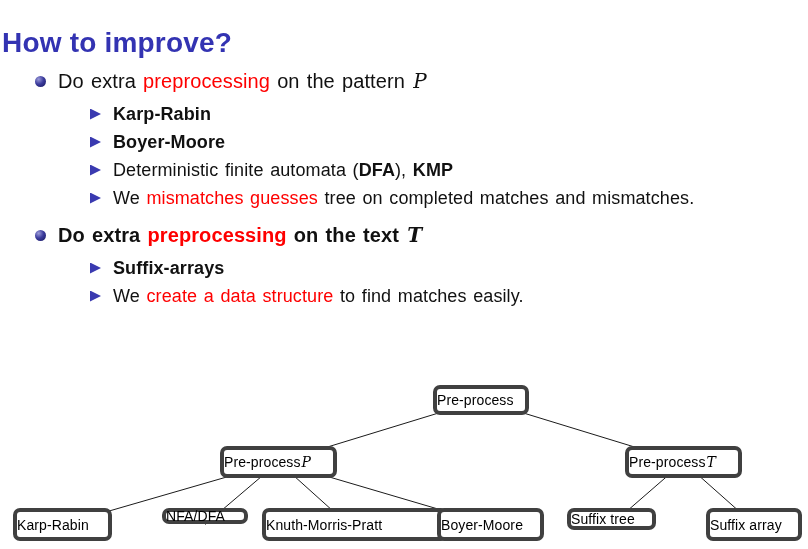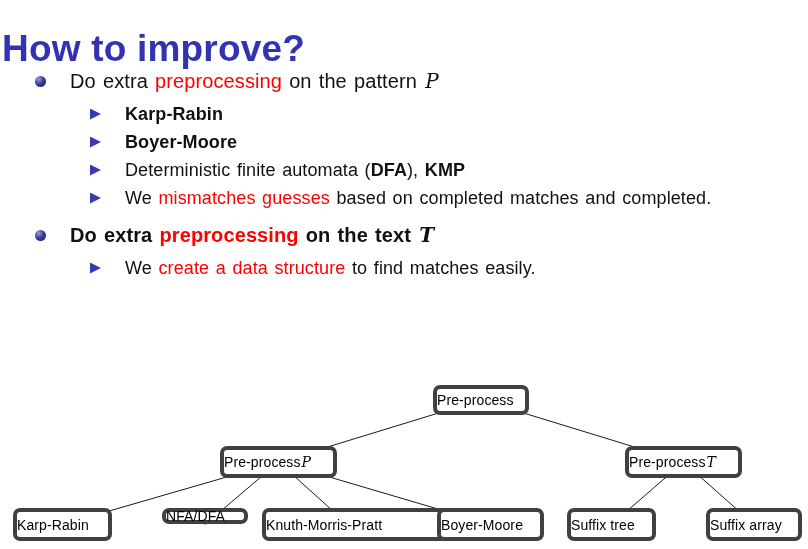--- a/index.html
+++ b/index.html
@@ -7,27 +7,27 @@
     position:relative;
     width:808px;height:549px;
     background:#ffffff;
     overflow:hidden;
     font-family:"Liberation Sans",sans-serif;
     color:#111111;
   }
   
   .slide-title{
     position:absolute;left:2px;top:7px;
-    font-size:37px;line-height:34px;
+    font-size:28px;line-height:34px;
     color:var(--title-color,#3333b2);
     letter-spacing:0.2px;
   }
   
   .content{position:absolute;left:0;top:58px;right:0;}
-  .row{display:flex;align-items:center;letter-spacing:0.1px;word-spacing:1.5px;gap:12px;}
+  .row{display:flex;align-items:center;letter-spacing:0.1px;word-spacing:1.5px;}
   .row.l1{margin-left:35px;font-size:20px;line-height:30px;}
   .row.l2{margin-left:90px;font-size:18px;line-height:28px;}
   .row.l1:first-child{margin-top:8px;}
   .row.l1 + .row.l2{margin-top:4px;}
   .row.l2 + .row.l1{margin-top:8px;font-weight:bold;}
   .ball{
     flex:0 0 auto;width:11px;height:11px;border-radius:50%;
     margin-right:12px;
     background:radial-gradient(circle at 33% 30%, #9a9ad8 0%, #3d3d9e 45%, #13135a 100%);
   }
@@ -68,25 +68,29 @@
       <div class="row l2">
         <span class="tri"></span>
         <span><span class="seg-bold">Boyer-Moore</span></span>
       </div>
       <div class="row l2">
         <span class="tri"></span>
         <span><span>Deterministic finite automata (</span><span class="seg-bold">DFA</span><span>), </span><span class="seg-bold">KMP</span></span>
       </div>
       <div class="row l2">
         <span class="tri"></span>
-        <span><span>We </span><span class="seg-alert">mismatches guesses</span><span> based on completed matches and completed.</span></span>
+        <span><span>We </span><span class="seg-alert">mismatches guesses</span><span> tree on completed matches and mismatches.</span></span>
       </div>
       <div class="row l1">
         <span class="ball"></span>
         <span><span>Do extra </span><span class="seg-alert">preprocessing</span><span> on the text </span><span class="seg-math">T</span></span>
+      </div>
+      <div class="row l2">
+        <span class="tri"></span>
+        <span><span class="seg-bold">Suffix-arrays</span></span>
       </div>
       <div class="row l2">
         <span class="tri"></span>
         <span><span>We </span><span class="seg-alert">create a data structure</span><span> to find matches easily.</span></span>
       </div>
     </div>
 
   <svg class="tree-lines" width="808" height="549">
       <line x1="481" y1="400" x2="278.5" y2="462" stroke="#000" stroke-width="0.9"></line>
       <line x1="278.5" y1="462" x2="62.5" y2="524.5" stroke="#000" stroke-width="0.9"></line>
@@ -114,20 +118,20 @@
       <div class="tree-node" style="left: 262px; top: 508px; width: 186px; height: 33px;">
         <span>Knuth-Morris-Pratt</span>
       </div>
       <div class="tree-node" style="left: 437px; top: 508px; width: 107px; height: 33px;">
         <span>Boyer-Moore</span>
       </div>
       <div class="tree-node" style="left: 625px; top: 446px; width: 117px; height: 32px;">
         <span>Pre-process </span>
         <span class="seg-math">T</span>
       </div>
-      <div class="tree-node" style="left: 567px; top: 508px; width: 89px; height: 33px;">
+      <div class="tree-node" style="left: 567px; top: 508px; width: 89px; height: 22px;">
         <span>Suffix tree</span>
       </div>
       <div class="tree-node" style="left: 706px; top: 508px; width: 96px; height: 33px;">
         <span>Suffix array</span>
       </div>
     </div>
 </div>
 
 </body></html>

